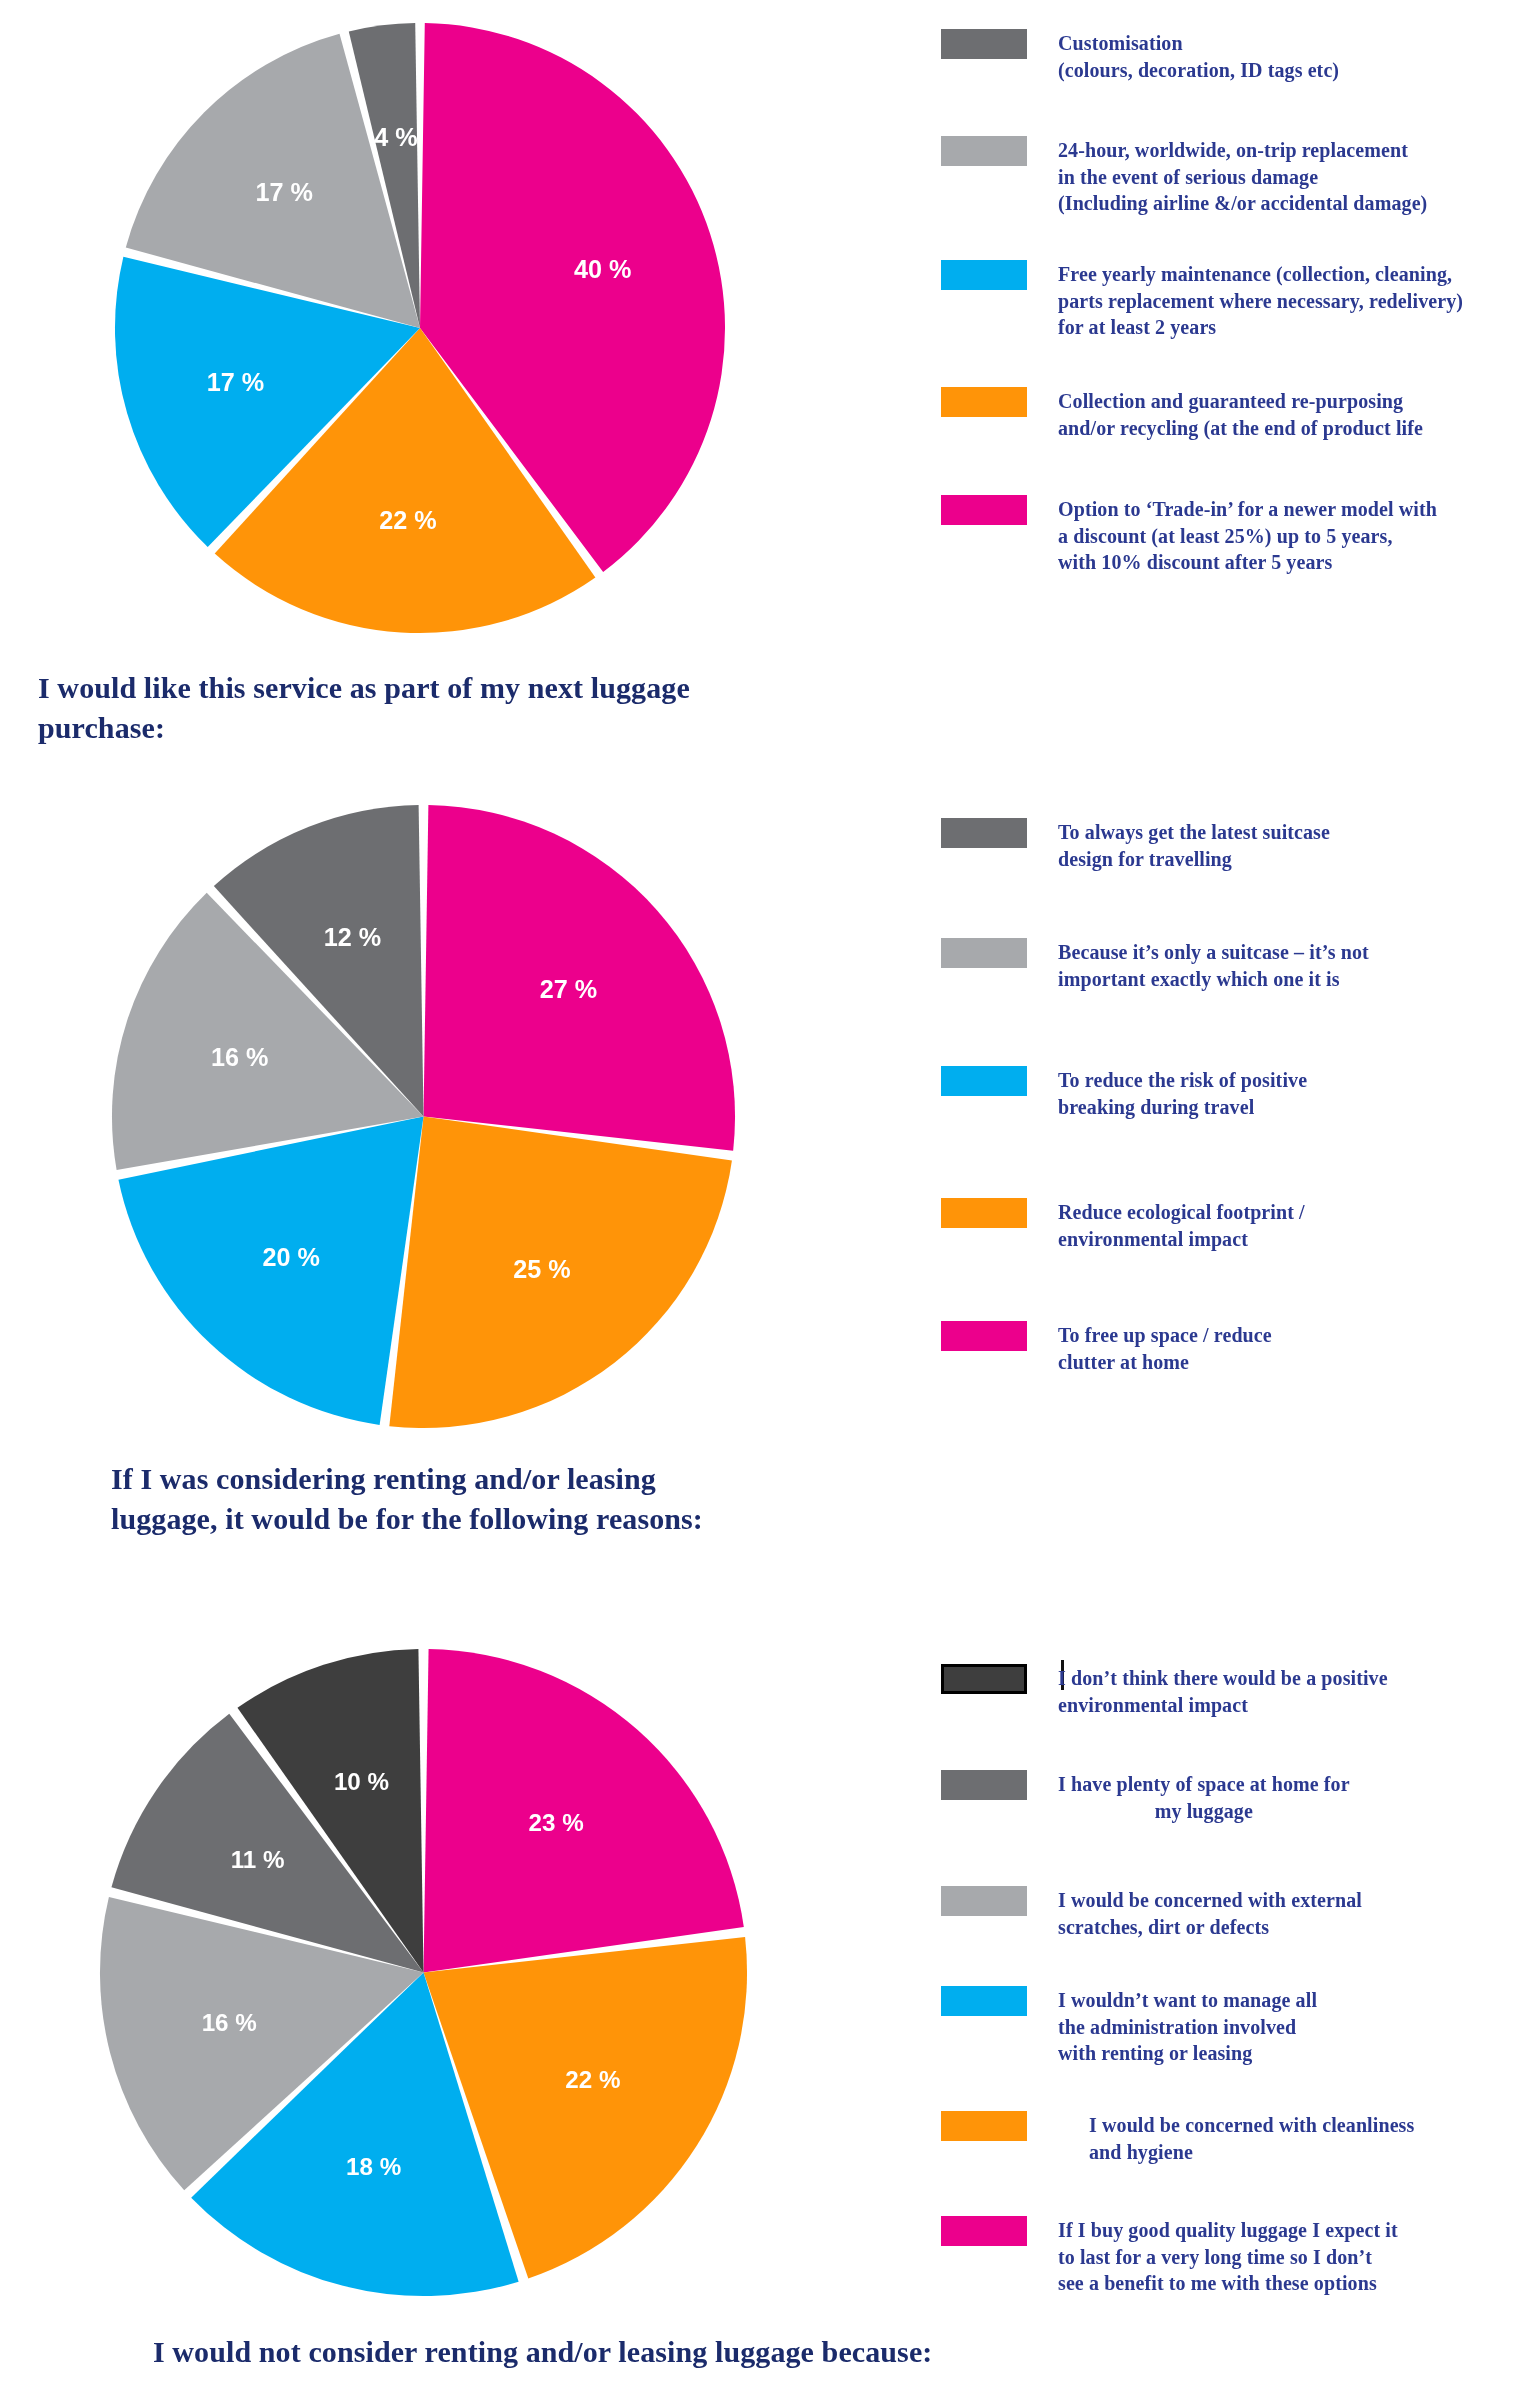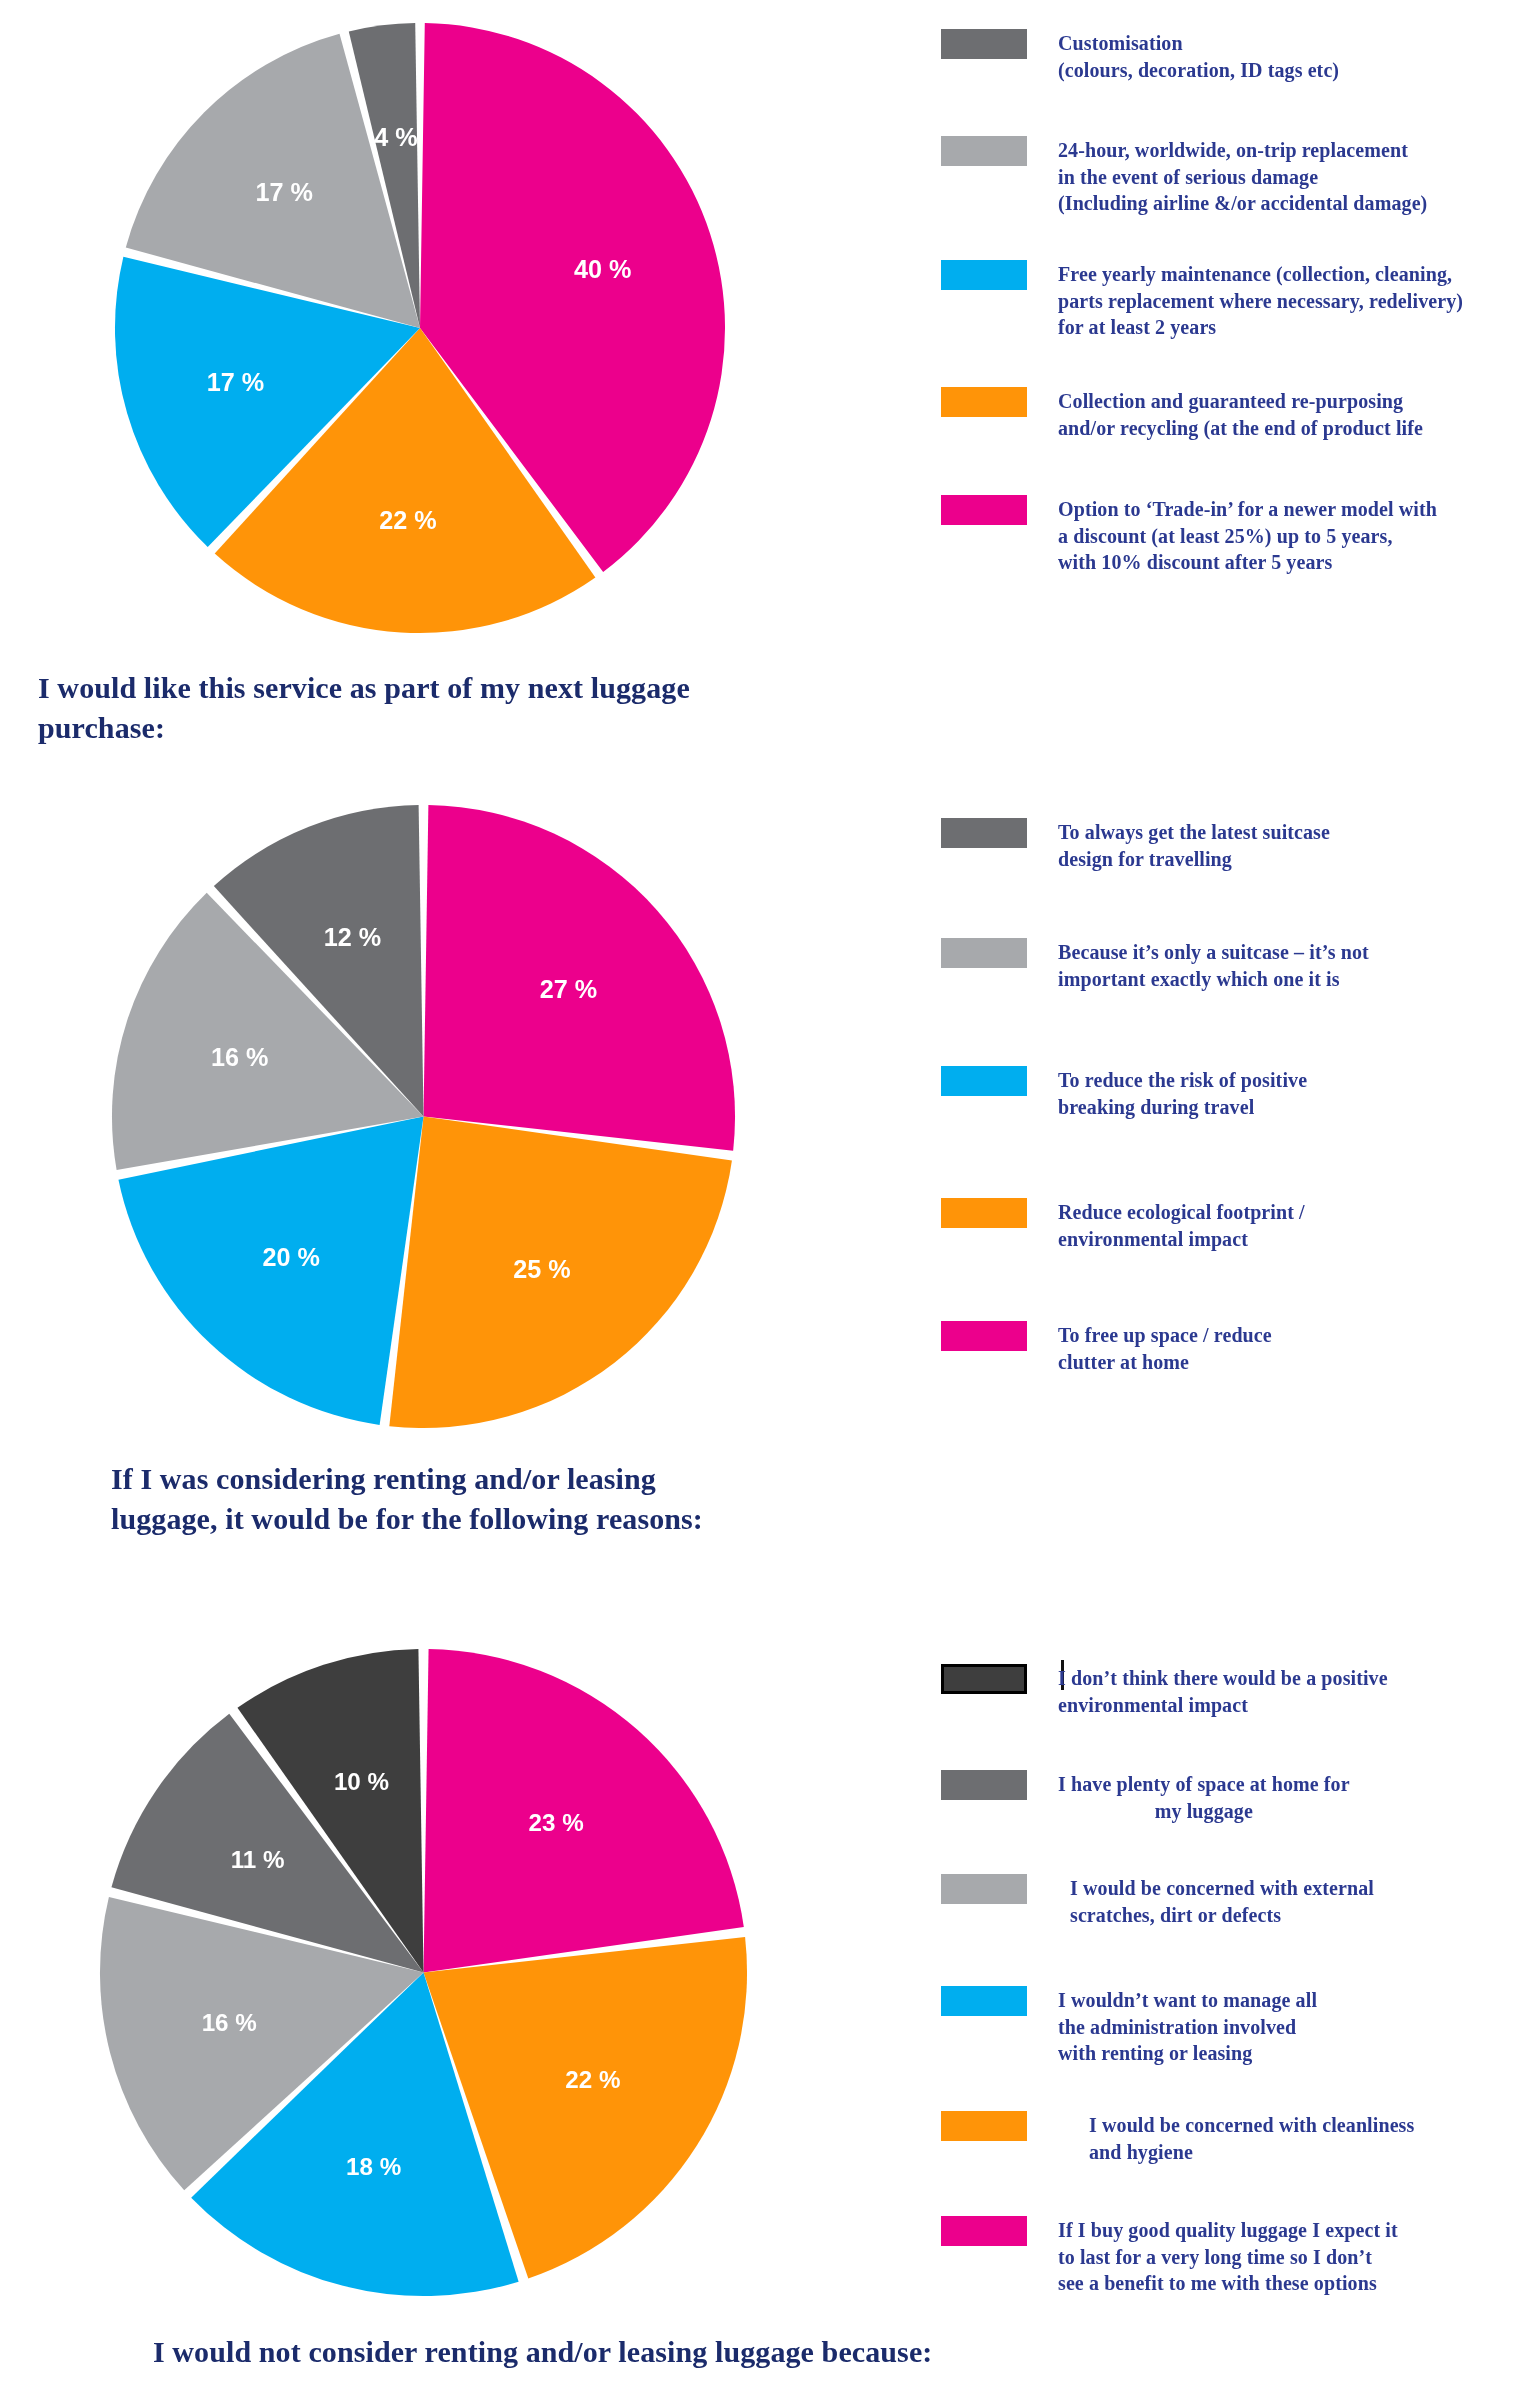--- a/index.html
+++ b/index.html
@@ -182,21 +182,21 @@
     <div class="legend-item" style="top:0px;">
       <div class="legend-swatch bordered" style="background: rgb(62, 62, 62);"></div>
       <div class="legend-text">I don’t think there would be a positive
 environmental impact</div>
     </div>
     <div class="legend-item" style="top:106px;text-align:center;">
       <div class="legend-swatch" style="background: rgb(109, 110, 113);"></div>
       <div class="legend-text">I have plenty of space at home for
 my luggage</div>
     </div>
-    <div class="legend-item" style="top:210px;gap:12px;">
+    <div class="legend-item" style="top:222px;">
       <div class="legend-swatch" style="background: rgb(167, 169, 172);"></div>
       <div class="legend-text">I would be concerned with external
 scratches, dirt or defects</div>
     </div>
     <div class="legend-item" style="top:322px;">
       <div class="legend-swatch" style="background: rgb(0, 174, 239);"></div>
       <div class="legend-text">I wouldn’t want to manage all
 the administration involved
 with renting or leasing</div>
     </div>

